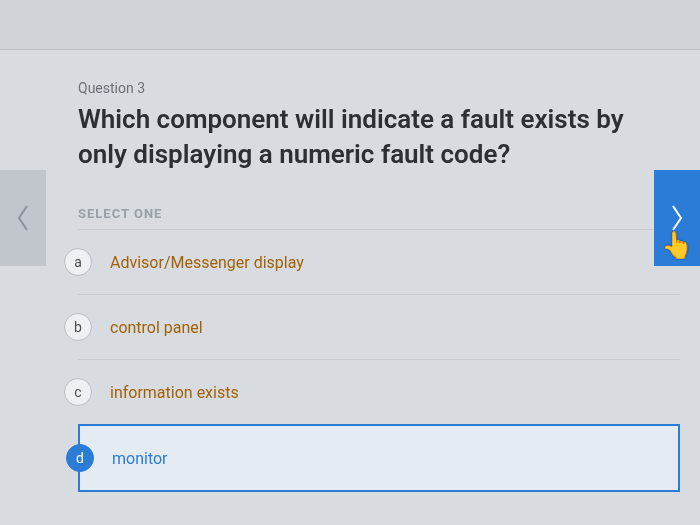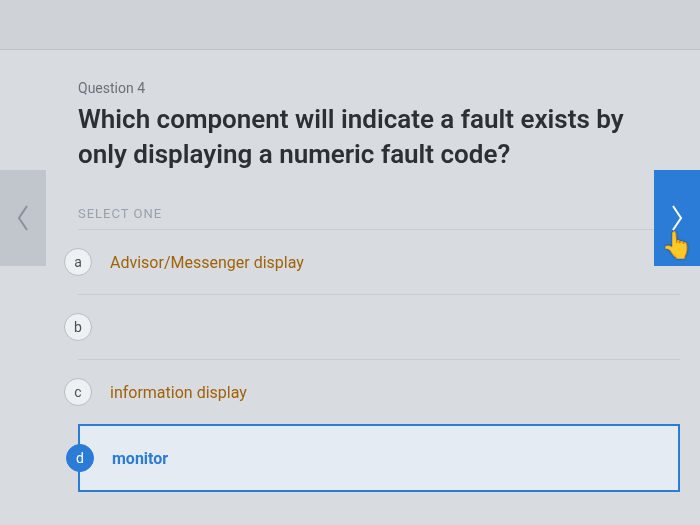--- a/index.html
+++ b/index.html
@@ -64,21 +64,21 @@
       font-size: 26px;
       font-weight: 600;
       color: #2c2f33;
       line-height: 1.35;
     }
     .select-label {
       margin: 34px 60px 8px 78px;
       font-size: 13px;
       letter-spacing: 1px;
       color: #98a0a8;
-      font-weight: 400;
+      font-weight: 700;
     }
     .options {
       margin: 0 20px 0 78px;
       border-top: 1px solid #c6ccd2;
     }
     .option {
       display: flex;
       align-items: center;
       padding: 18px 14px;
       border-bottom: 1px solid #c6ccd2;
@@ -111,21 +111,21 @@
       background: #2a7cd6;
       border-color: #2a7cd6;
       color: #fff;
     }
     .option-text {
       font-size: 16px;
       color: #a16207;
     }
     .option.selected .option-text {
       color: #2a7cd6;
-      font-weight: 700;
+      font-weight: 400;
     }
   </style>
 </head>
 <body>
 
 <div class="topbar"></div>
 
 <div class="content">
 
   <div class="nav-left">
@@ -135,37 +135,38 @@
   </div>
 
   <div class="nav-right">
     <svg viewBox="0 0 18 30">
       <polyline points="5,3 13,15 5,27" fill="none" stroke="#ffffff" stroke-width="2"></polyline>
     </svg>
   </div>
   <div class="cursor-hand">👆</div>
 
   <div class="question-block">
-    <div class="q-number">Question 4</div>
+    <div class="q-number">Question 3</div>
     <div class="q-text">Which component will indicate a fault exists by only displaying a numeric fault code?</div>
   </div>
 
   <div class="select-label">SELECT ONE</div>
 
   <div class="options">
     <div class="option">
       <div class="option-letter">a</div>
       <div class="option-text">Advisor/Messenger display</div>
     </div>
     <div class="option">
       <div class="option-letter">b</div>
+      <div class="option-text">control panel</div>
     </div>
     <div class="option">
       <div class="option-letter">c</div>
-      <div class="option-text">information display</div>
+      <div class="option-text">information exists</div>
     </div>
     <div class="option selected">
       <div class="option-letter">d</div>
       <div class="option-text">monitor</div>
     </div>
   </div>
 
 </div>
 
 </body></html>

